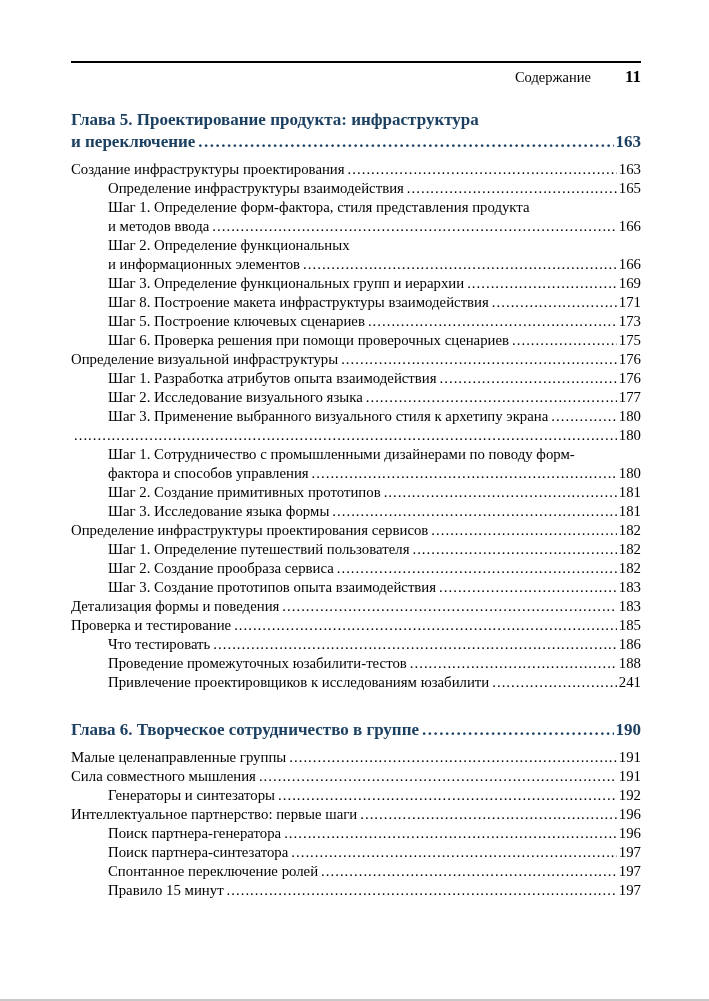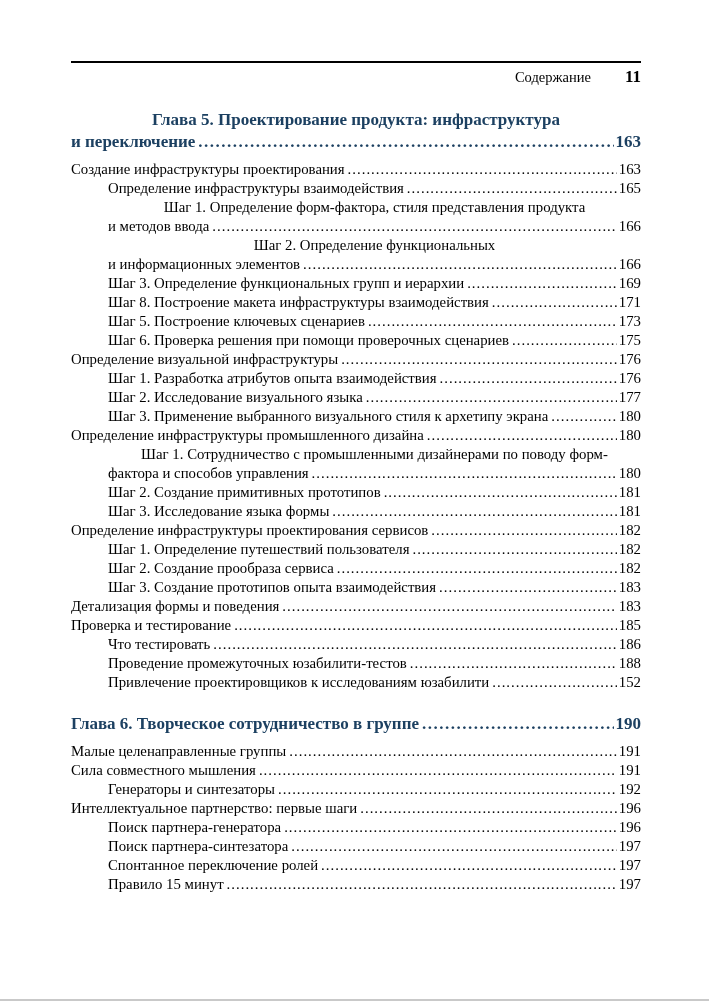--- a/index.html
+++ b/index.html
@@ -7,21 +7,20 @@
   :root { --heading-color: #1c4061; --body-color: #000000; }
 
   .page {
     position: relative;
     width: 709px;
     height: 1001px;
     background: #ffffff;
     font-family: "Liberation Serif", serif;
     color: var(--body-color);
     overflow: hidden;
-    text-align: center;
   }
   .page-edge {
     position: absolute;
     left: 0; right: 0; bottom: 0;
     border-bottom: 2px solid #c9c9c9;
   }
 
   .content {
     position: absolute;
     left: 71px;
@@ -36,21 +35,21 @@
     justify-content: flex-end;
     align-items: baseline;
     gap: 34px;
     margin-top: 5px;
     font-size: 14.5px;
     line-height: 18px;
   }
   .head-page { font-size: 17px; font-weight: 700; }
 
   .section:first-child .chapter-heading { margin-top: 23px; }
-  .section + .section { margin-top: 21px; }
+  .section + .section { margin-top: 27px; }
 
   .chapter-heading {
     font-size: 17px;
     line-height: 22px;
     font-weight: 700;
     color: var(--heading-color);
   }
 
   .entries {
     margin-top: 7px;
@@ -178,21 +177,20 @@
             </div>
             <div class="entry lvl2">
               <div class="row">
                 <span class="txt">Шаг 3. Применение выбранного визуального стиля к архетипу экрана</span>
                 <span class="fill"></span>
                 <span class="pg">180</span>
               </div>
             </div>
             <div class="entry lvl1">
               <div class="row">
-                <span class="txt">Определение инфраструктуры промышленного дизайна</span>
                 <span class="fill"></span>
                 <span class="pg">180</span>
               </div>
             </div>
             <div class="entry lvl2">
               <div class="pre">Шаг 1. Сотрудничество с промышленными дизайнерами по поводу форм-</div>
               <div class="row">
                 <span class="txt">фактора и способов управления</span>
                 <span class="fill"></span>
                 <span class="pg">180</span>
@@ -265,21 +263,21 @@
               <div class="row">
                 <span class="txt">Проведение промежуточных юзабилити-тестов</span>
                 <span class="fill"></span>
                 <span class="pg">188</span>
               </div>
             </div>
             <div class="entry lvl2">
               <div class="row">
                 <span class="txt">Привлечение проектировщиков к исследованиям юзабилити</span>
                 <span class="fill"></span>
-                <span class="pg">152</span>
+                <span class="pg">241</span>
               </div>
             </div>
           </div>
   </section>
 
   <section class="section">
     <div class="chapter-heading">
             <div class="row">
               <span class="txt">Глава 6. Творческое сотрудничество в группе</span>
               <span class="fill"></span>

